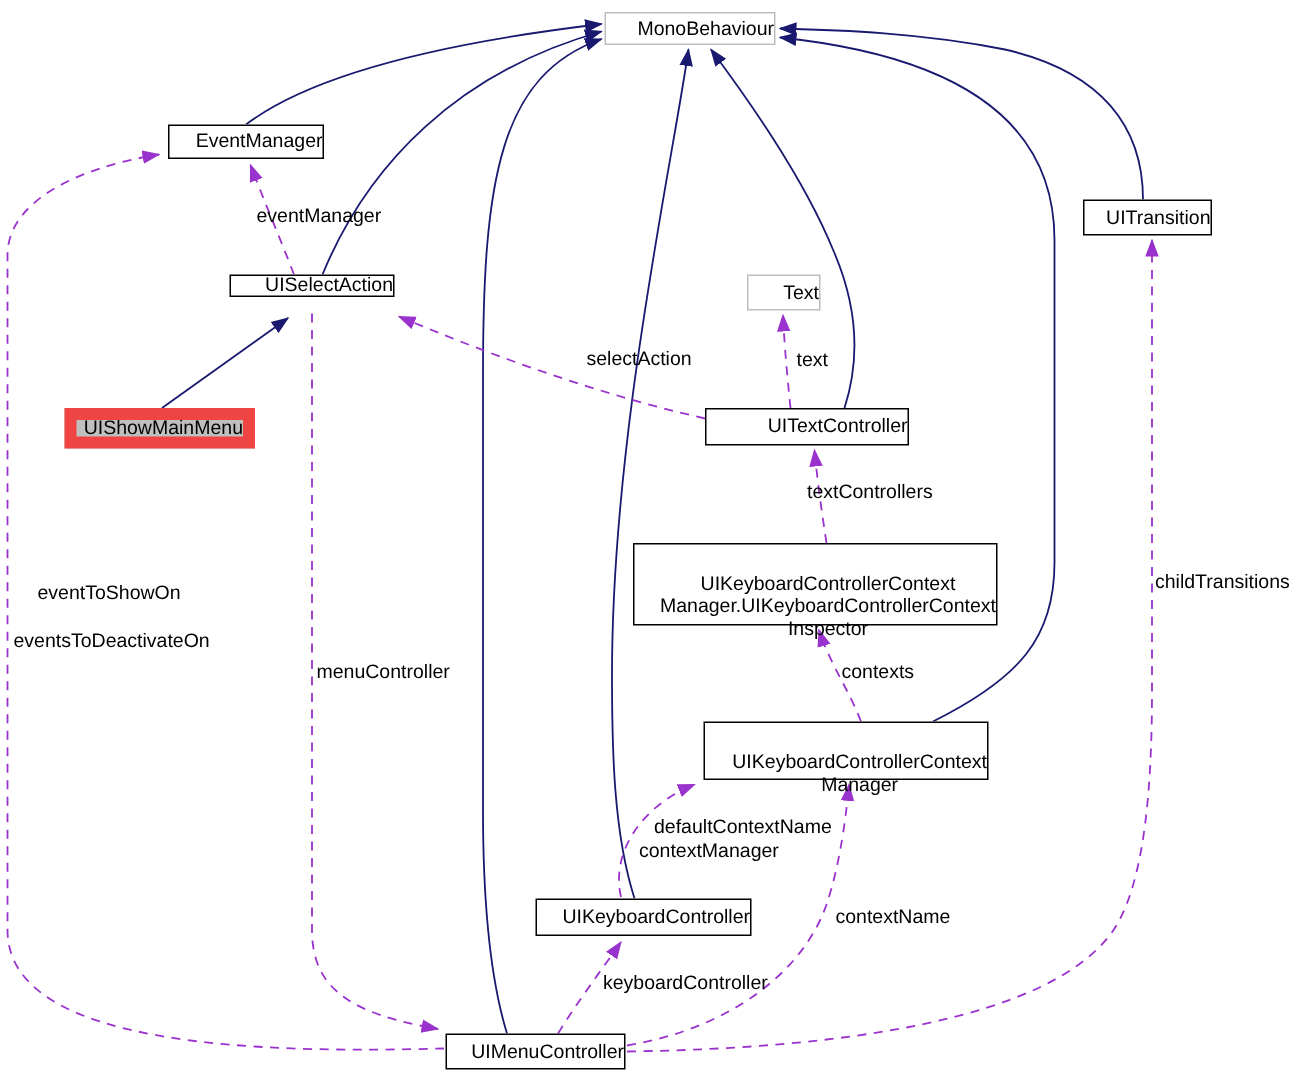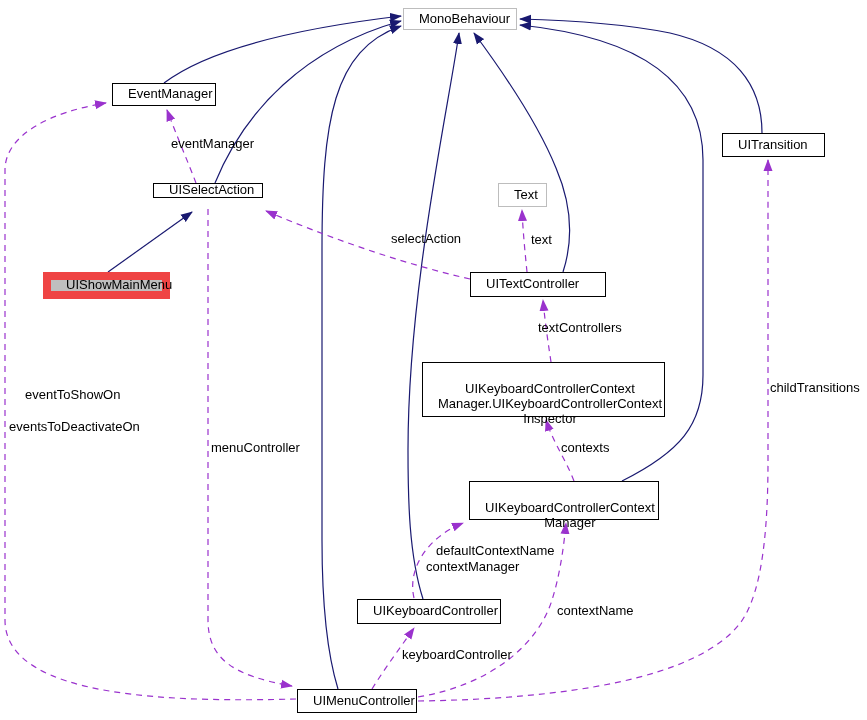--- a/index.html
+++ b/index.html
@@ -8,28 +8,27 @@
     width:867px;height:720px;
     background:#ffffff;
     font-family:"Liberation Sans", sans-serif;
     font-size:13px;
     color:#000000;
     overflow:hidden;
   }
   #edges{position:absolute;left:0;top:0;width:867px;height:720px;}
   .node{
     position:absolute;
-    display:flex;align-items:center;justify-content:flex-start;
+    display:flex;align-items:center;justify-content:flex-end;
     text-align:center;
     background:#ffffff;
     border:1px solid #000000;
     box-sizing:border-box;
     line-height:1.15;
     white-space:nowrap;
-    padding-left:15px;
   }
   .node.external{border:1px solid #bdbdbd;}
   .node.highlight{background:#bfbfbf;border:8px solid #ef4444;}
   .node .lines{white-space:nowrap;margin-top:30px;}
   .edge-label{
     position:absolute;
     line-height:1;
     white-space:nowrap;
   }
 </style>
@@ -79,21 +78,21 @@
   </div>
 
   <div class="node" style="left:153px;top:183px;width:110px;height:15px;">
     <span>UISelectAction</span>
   </div>
 
   <div class="node highlight" style="left:43px;top:272px;width:127px;height:27px;">
     <span>UIShowMainMenu</span>
   </div>
 
-  <div class="node" style="left:722px;top:133px;width:103px;height:24px;">
+  <div class="node" style="left:722px;top:133px;width:86px;height:24px;">
     <span>UITransition</span>
   </div>
 
   <div class="node external" style="left:498px;top:183px;width:49px;height:24px;">
     <span>Text</span>
   </div>
 
   <div class="node" style="left:470px;top:272px;width:136px;height:25px;">
     <span>UITextController</span>
   </div>

